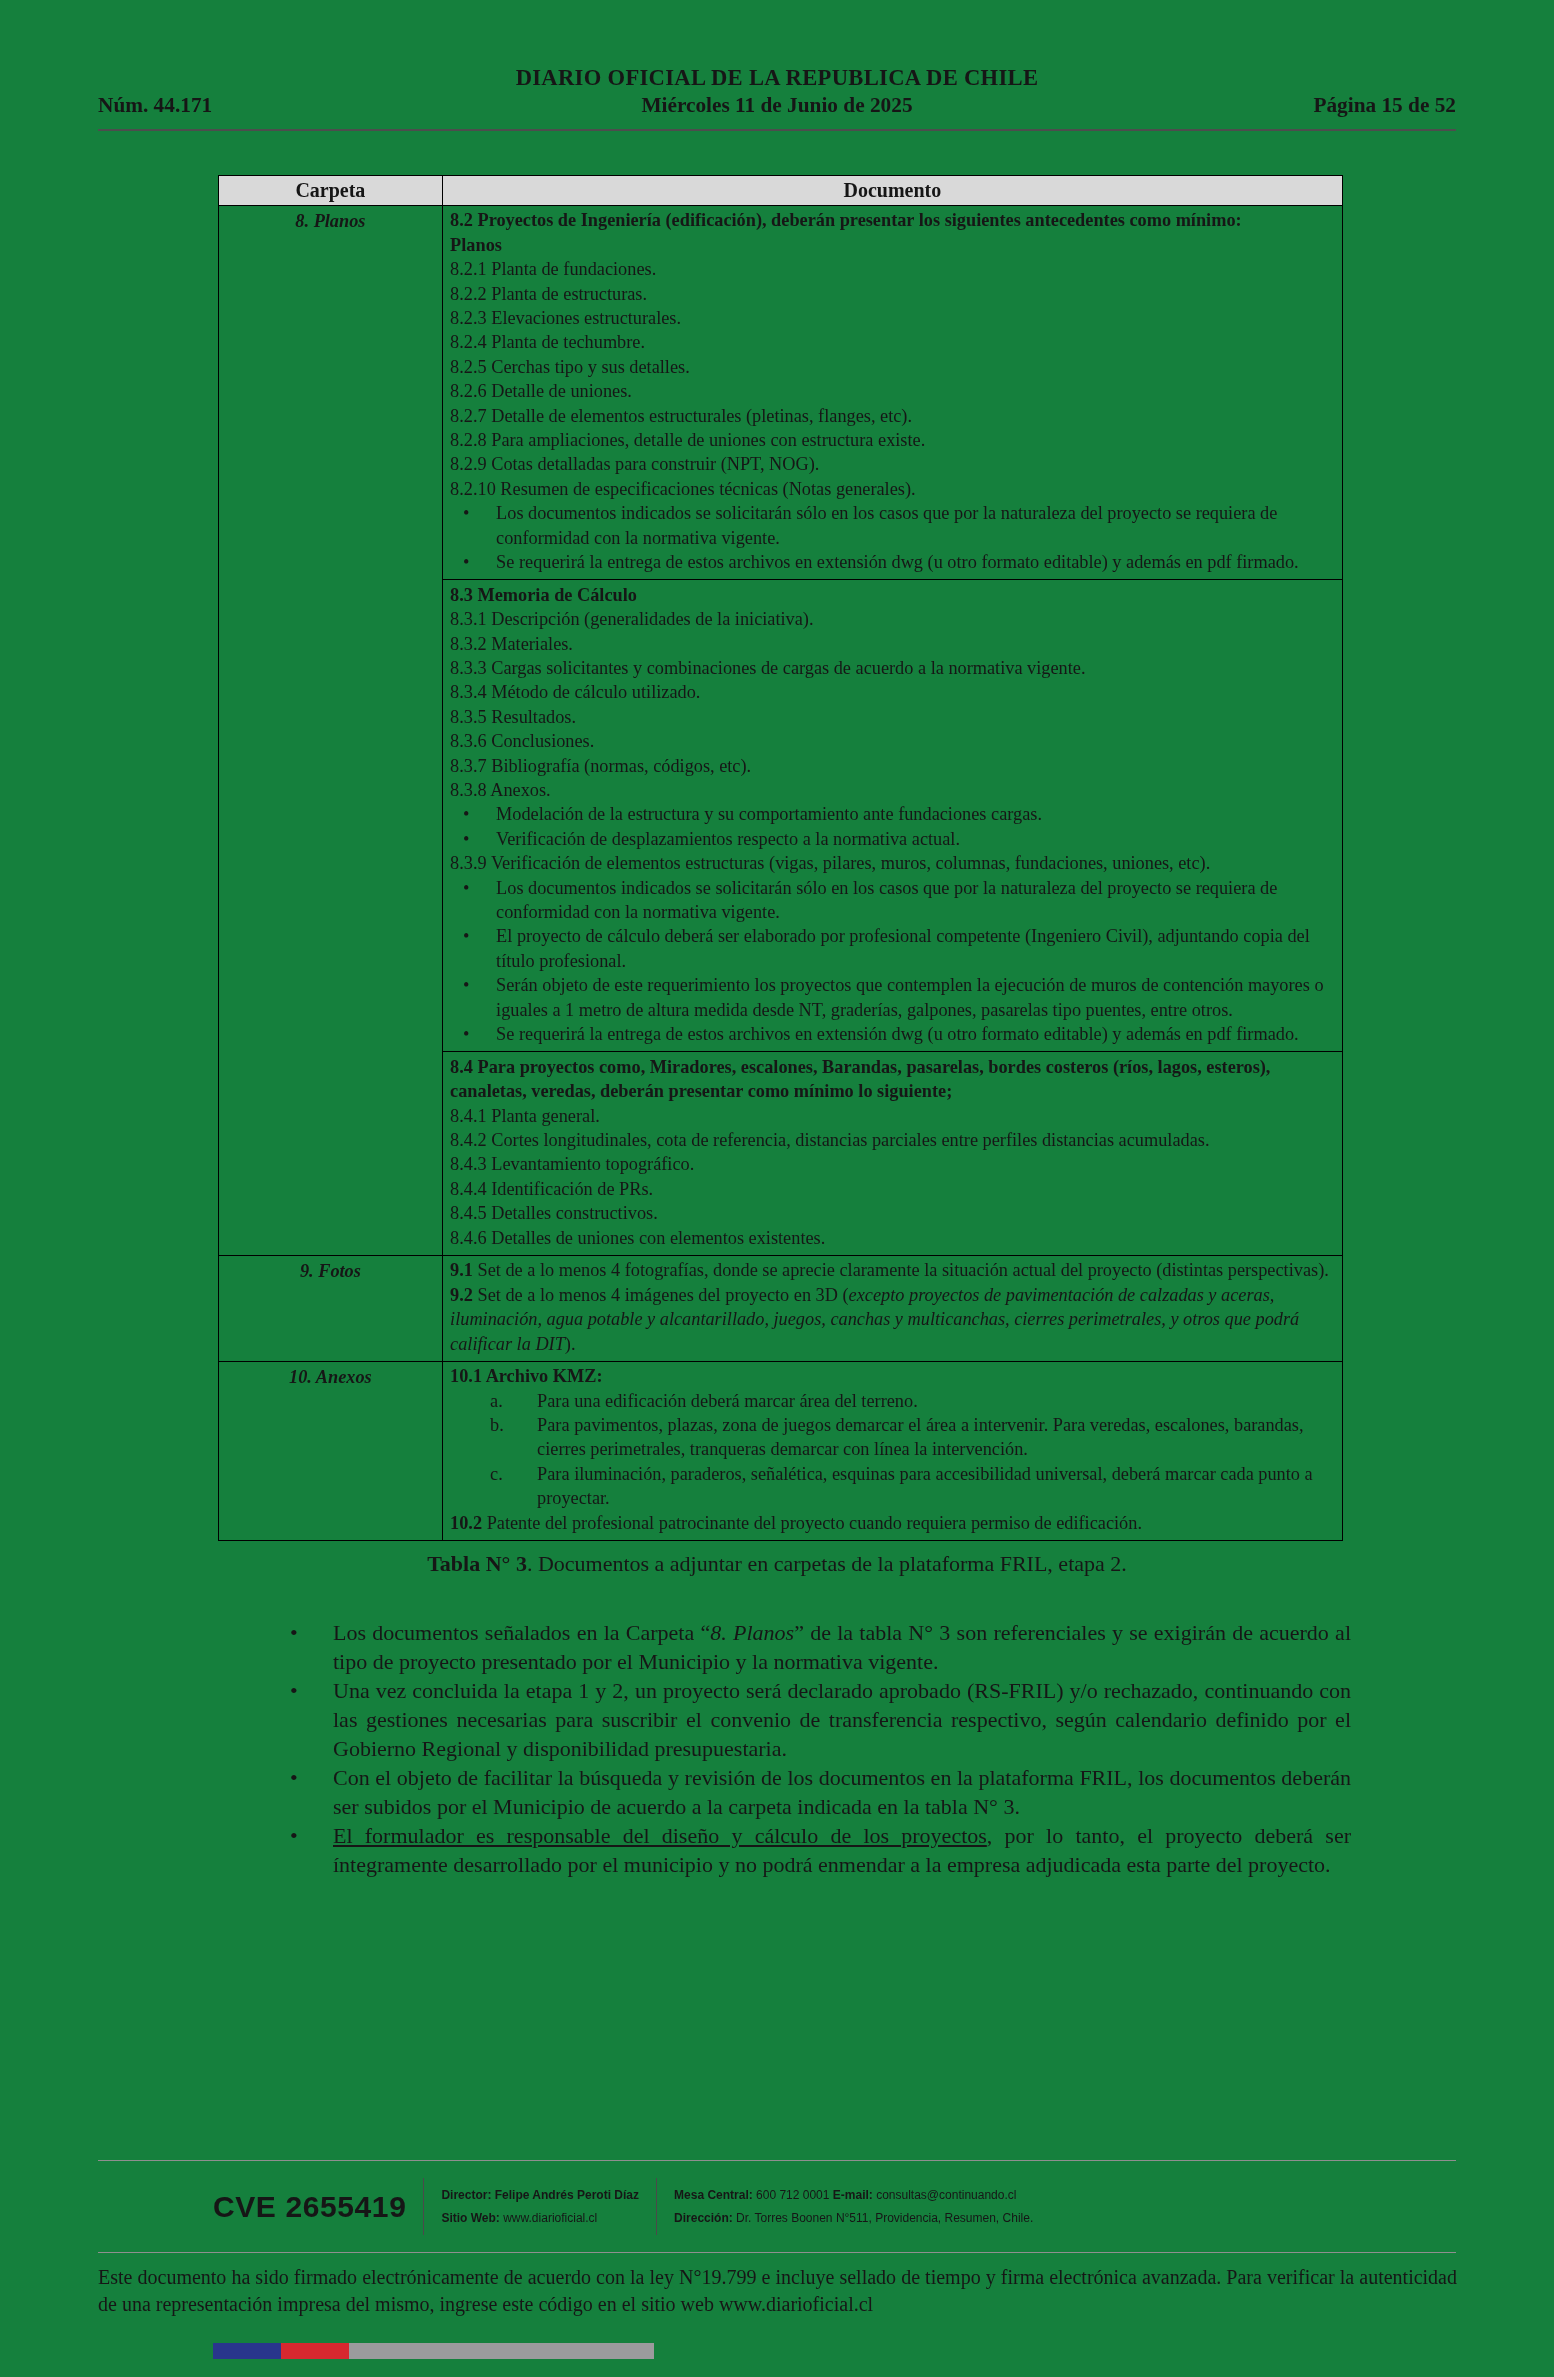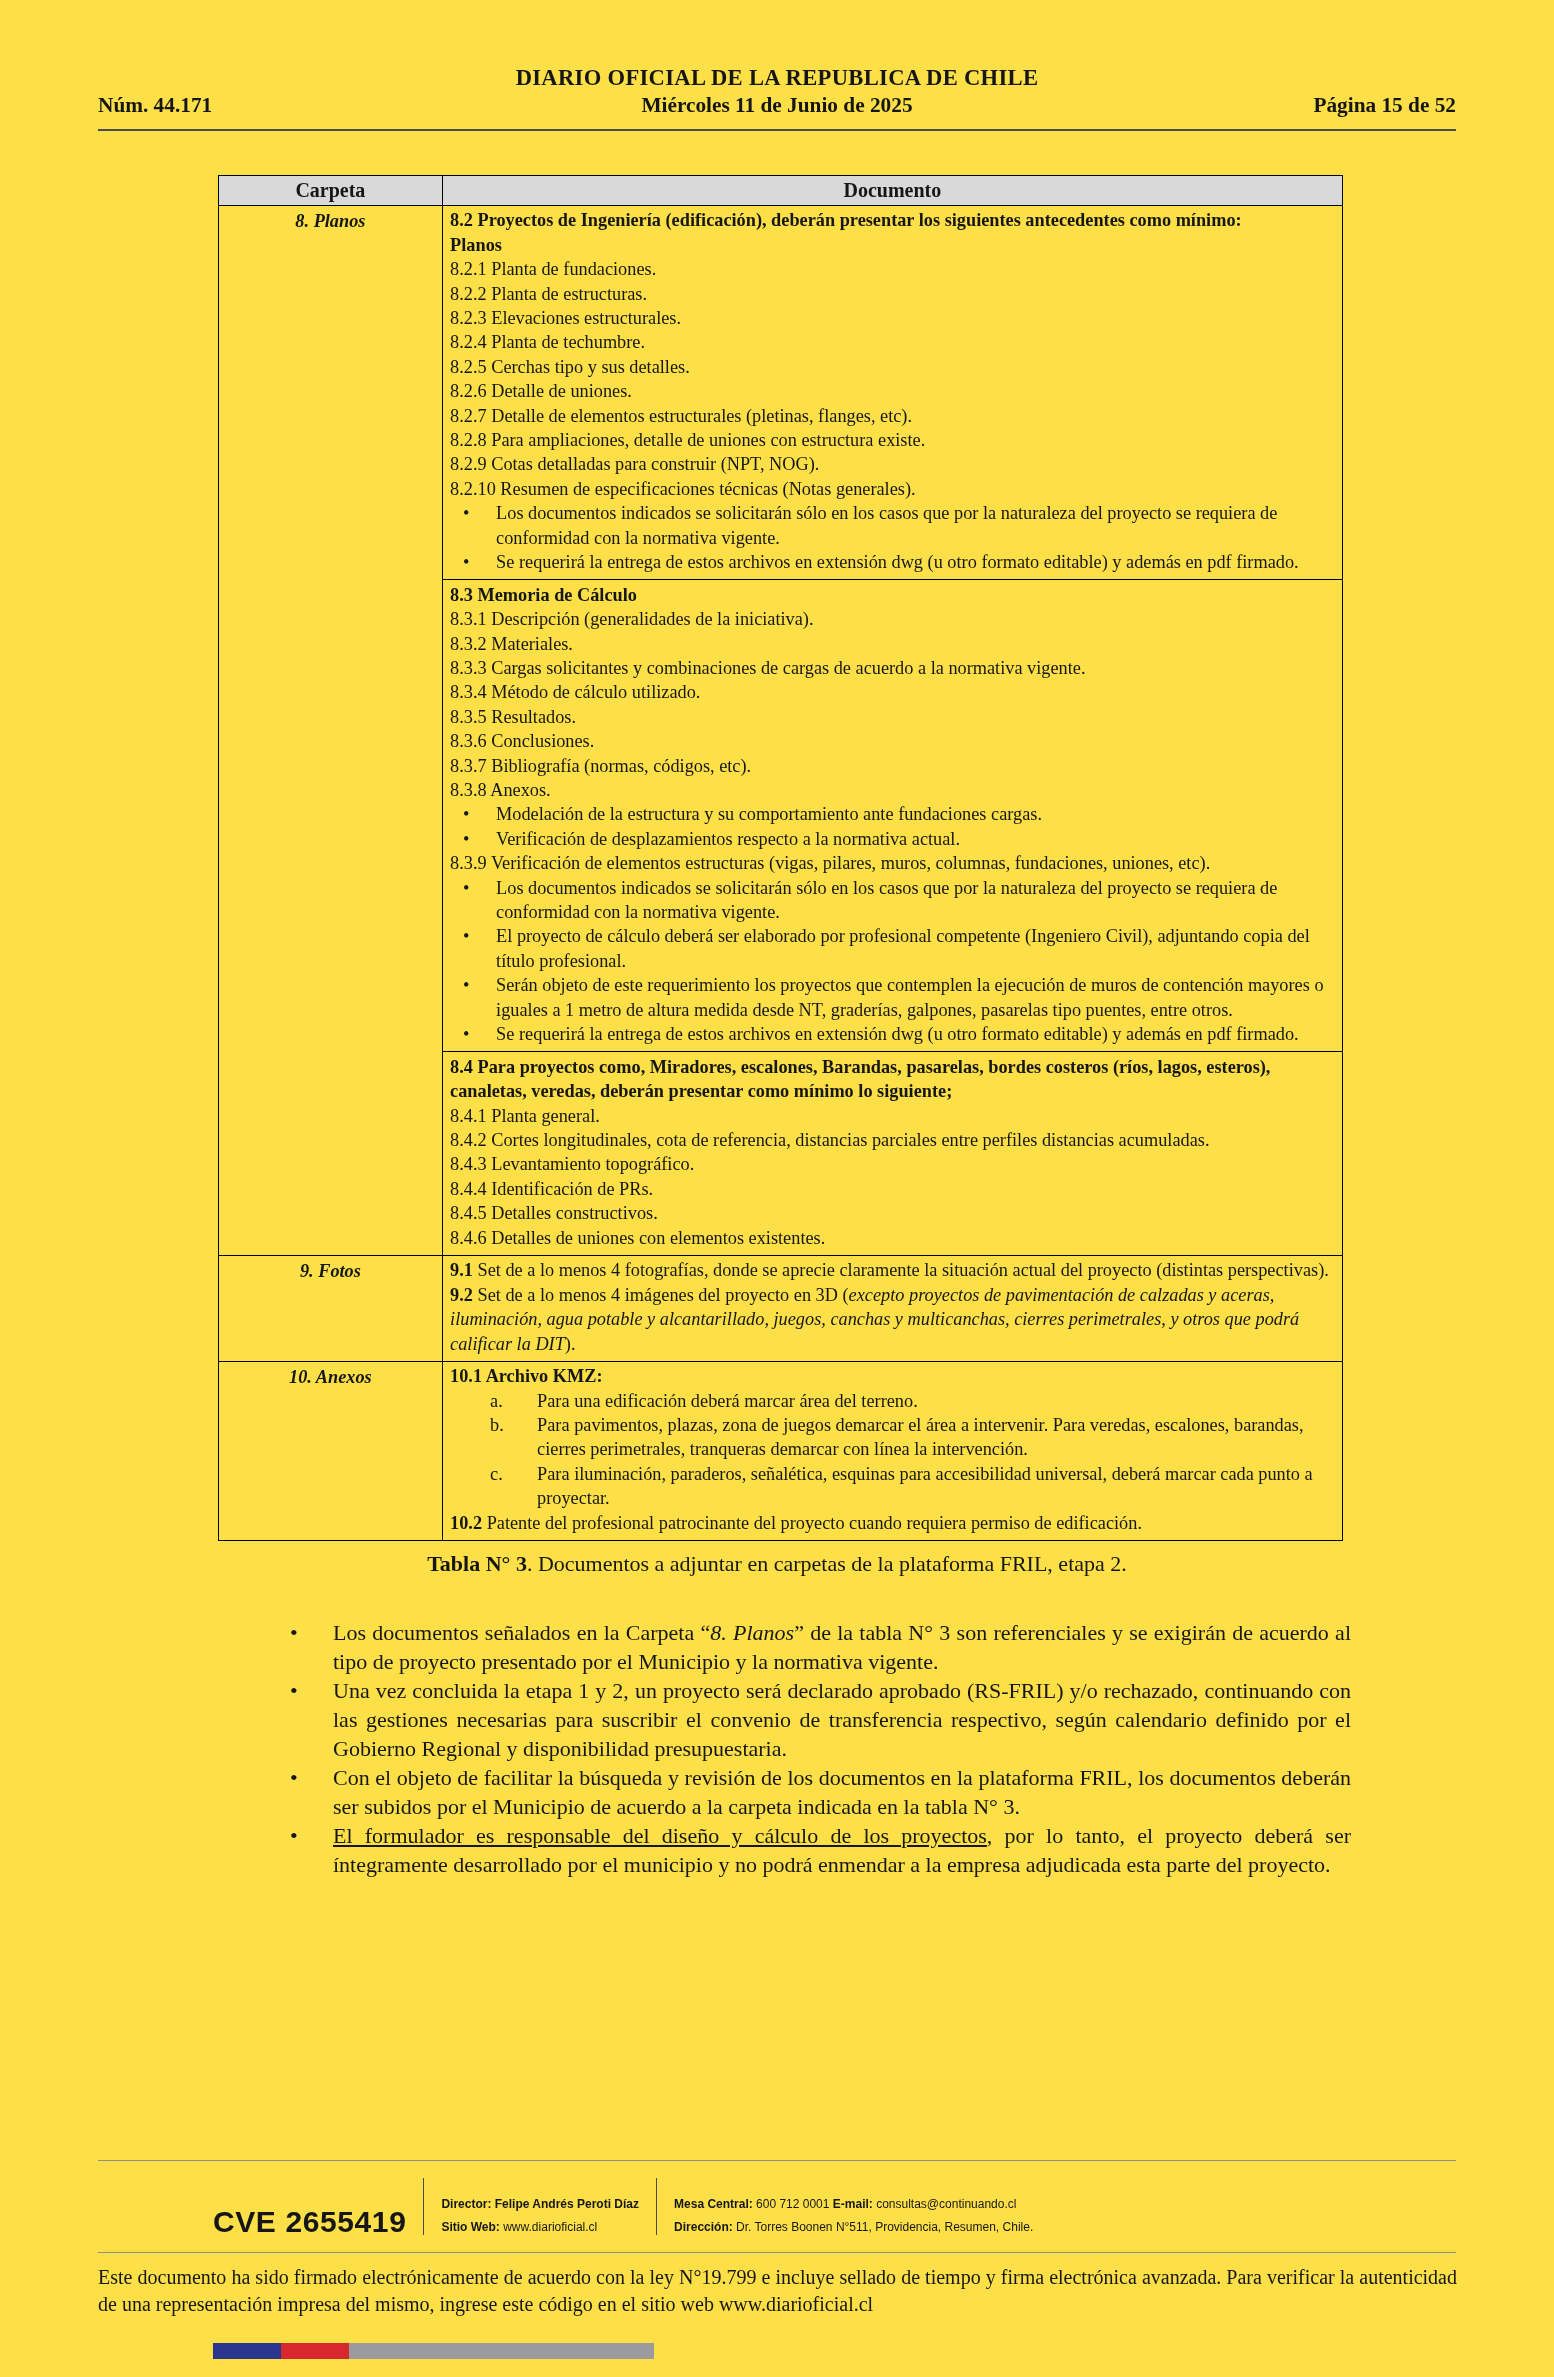--- a/index.html
+++ b/index.html
@@ -1,20 +1,20 @@
 <!DOCTYPE html>
 <html style="--header-rule: #4d4d4d; --table-header-bg: #d9d9d9; --flag-blue: #29368c; --flag-red: #d7282f; --bar-gray: #9b9b9d;font-size:9.8px"><head>
 <meta charset="utf-8">
 <style>
   html, body { margin: 0; padding: 0; background: #e8e8e8; }
   .page {
     position: relative;
     width: 1554px;
     height: 2377px;
-    background: #fde047;
+    background: #15803d;
     font-family: "Liberation Serif", serif;
     color: #161616;
     overflow: hidden;
     margin: 0 auto;
   }
   .b { font-weight: bold; }
   .i { font-style: italic; }
   .u { text-decoration: underline; }
 
   
@@ -69,21 +69,21 @@
   .note { display: flex; }
   .note .n-marker { flex: 0 0 43px; }
   .note .n-body { flex: 1 1 auto; text-align: justify; }
 
   
   .rule { position: absolute; left: 98px; right: 98px; border-top: 1.8px solid #8f8f8f; }
   .footer-rule-top { top: 2160px; }
   .footer-rule-bottom { top: 2252px; }
   .footer-row {
     position: absolute; left: 213px; top: 2174px; height: 65px;
-    display: flex; align-items: flex-end;
+    display: flex; align-items: center;
     font-family: "Liberation Sans", sans-serif;
   }
   .cve { font-family: "Liberation Sans", sans-serif; font-size: 30px; font-weight: bold; letter-spacing: 0.6px; }
   .v-div { border-left: 1.8px solid #4a4a4a; align-self: stretch; margin: 3.7px 17px; }
   .info-block { font-size: 12px; line-height: 23px; }
   .legal {
     position: absolute; left: 98px; top: 2264px; width: 1359px;
     font-size: 20px; line-height: 27.4px; text-align: justify;
   }
   .flag-strip { position: absolute; left: 213px; top: 2343px; height: 16px; display: flex; }

